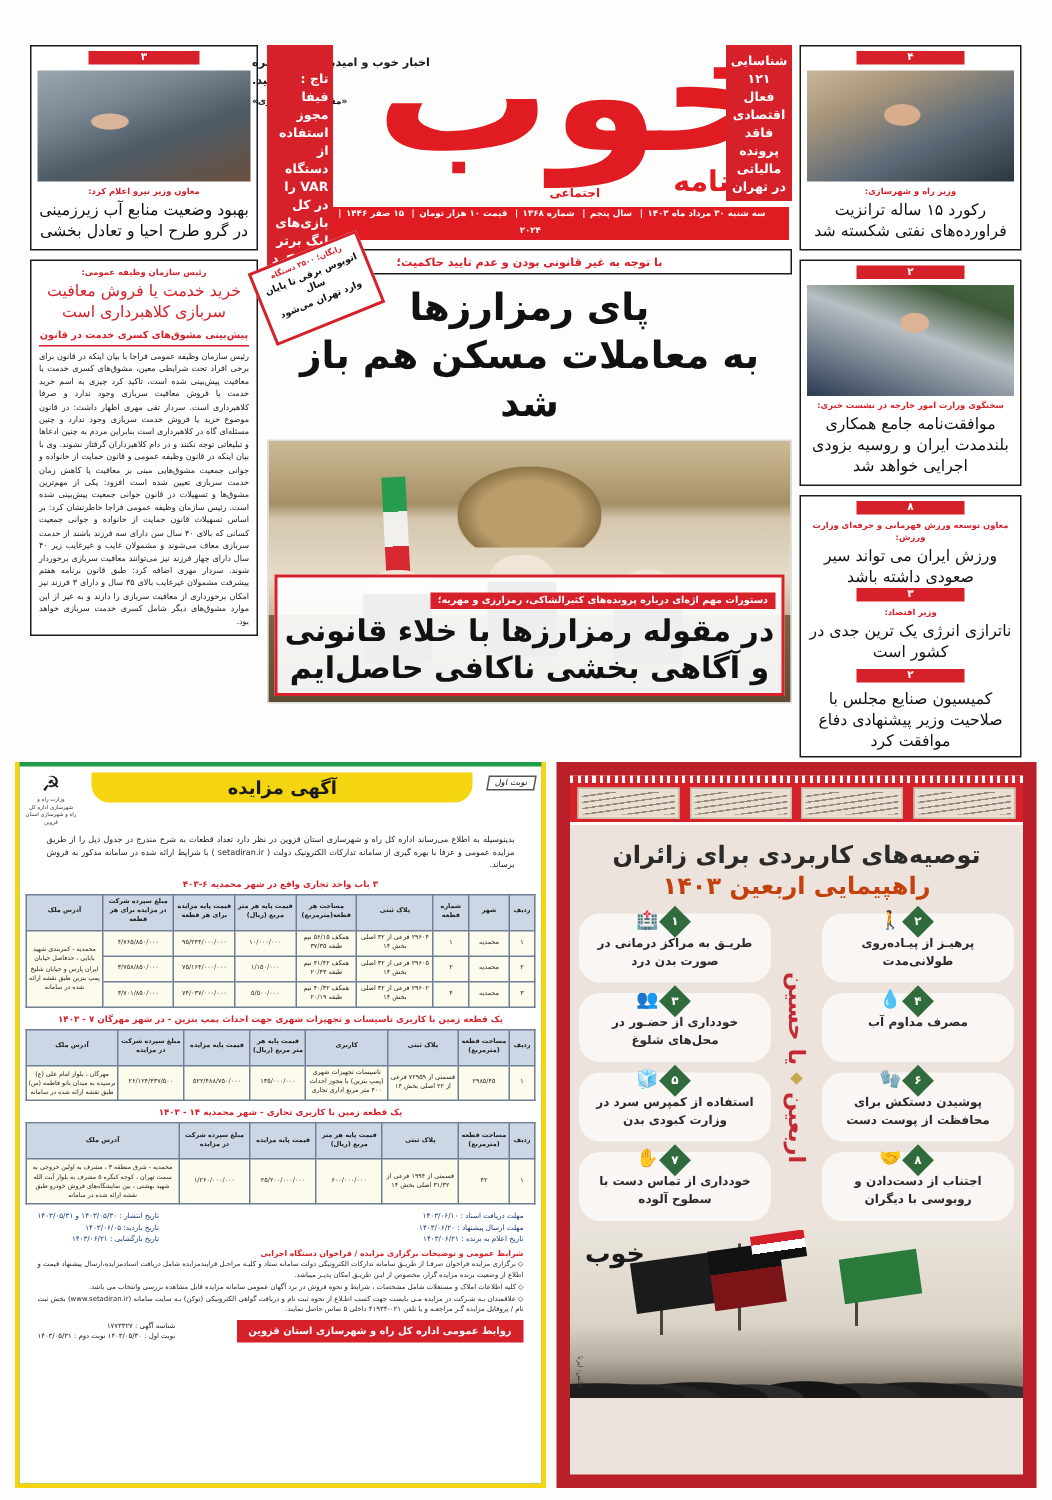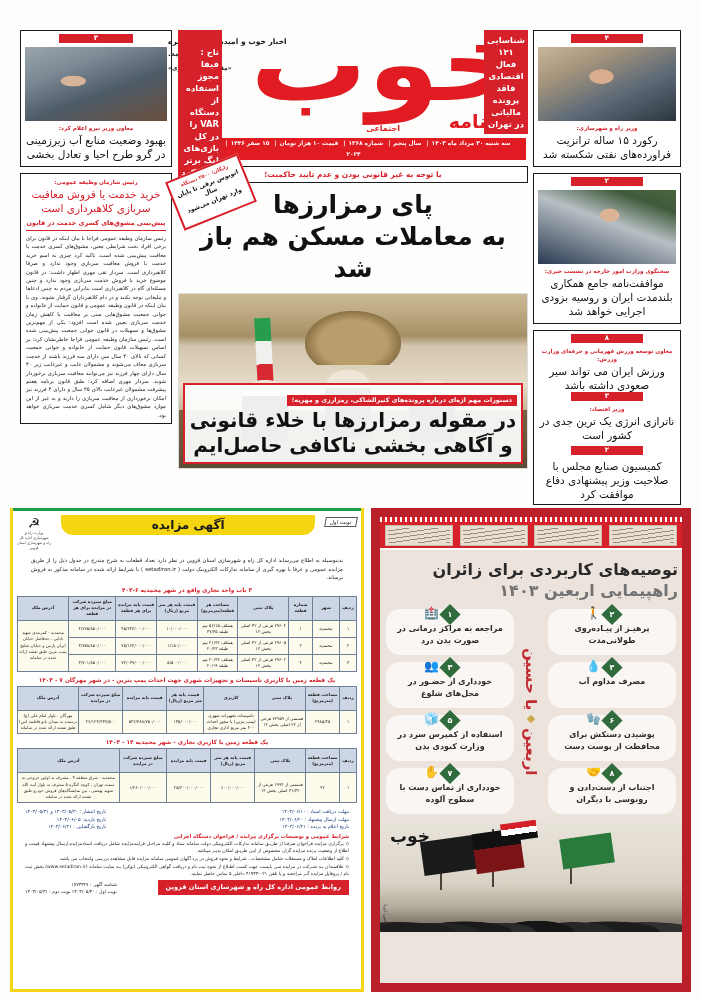--- a/index.html
+++ b/index.html
@@ -223,24 +223,24 @@
   .flagcard {
     width: 68px; height: 21px; background: #e8dfd2;
     border: 1px solid #c8bba7; margin-top: 5px;
     position: relative; overflow: hidden;
   }
   .flagcard::after {
     content: ""; position: absolute; inset: 2px;
     background: repeating-linear-gradient(-8deg, rgba(90,70,50,.55) 0 1px, transparent 1px 4px);
   }
   .info-title {
-    padding: 9px 4px 6px;
+    text-align: center; padding: 9px 4px 6px;
   }
   .info-title .t1 { font-size: 16px; font-weight: bold; color: #2a2a2a; line-height: 21px; }
-  .info-title .t2 { font-size: 16px; font-weight: bold; color: #737373; line-height: 21px; }
+  .info-title .t2 { font-size: 16px; font-weight: bold; color: #c2410c; line-height: 21px; }
 
   .tips {
     display: grid; grid-template-columns: 1fr 34px 1fr;
     padding: 2px 6px 0; row-gap: 7px;
   }
   .tip {
     position: relative; text-align: center;
     background: rgba(255,255,255,.66);
     border-radius: 14px;
     padding: 14px 5px 7px;
@@ -534,21 +534,21 @@
         <div class="tips-mid" style="grid-row: span 4">
           <div class="calig">یا حسین</div>
           <div class="calig-dot"></div>
           <div class="calig">اربعین</div>
         </div>
         <div class="tip">
           <div class="num">
               <span>۱</span>
             </div>
           <div class="ico l">🏥</div>
-          <div class="txt">مراجعه به مراکز درمانی در صورت بدن درد</div>
+          <div class="txt">طریـق به مراکز درمانی در صورت بدن درد</div>
         </div>
 
         <div class="tip">
           <div class="num">
               <span>۴</span>
             </div>
           <div class="ico l">💧</div>
           <div class="txt">مصرف مداوم آب</div>
         </div>
         <div class="tip">

